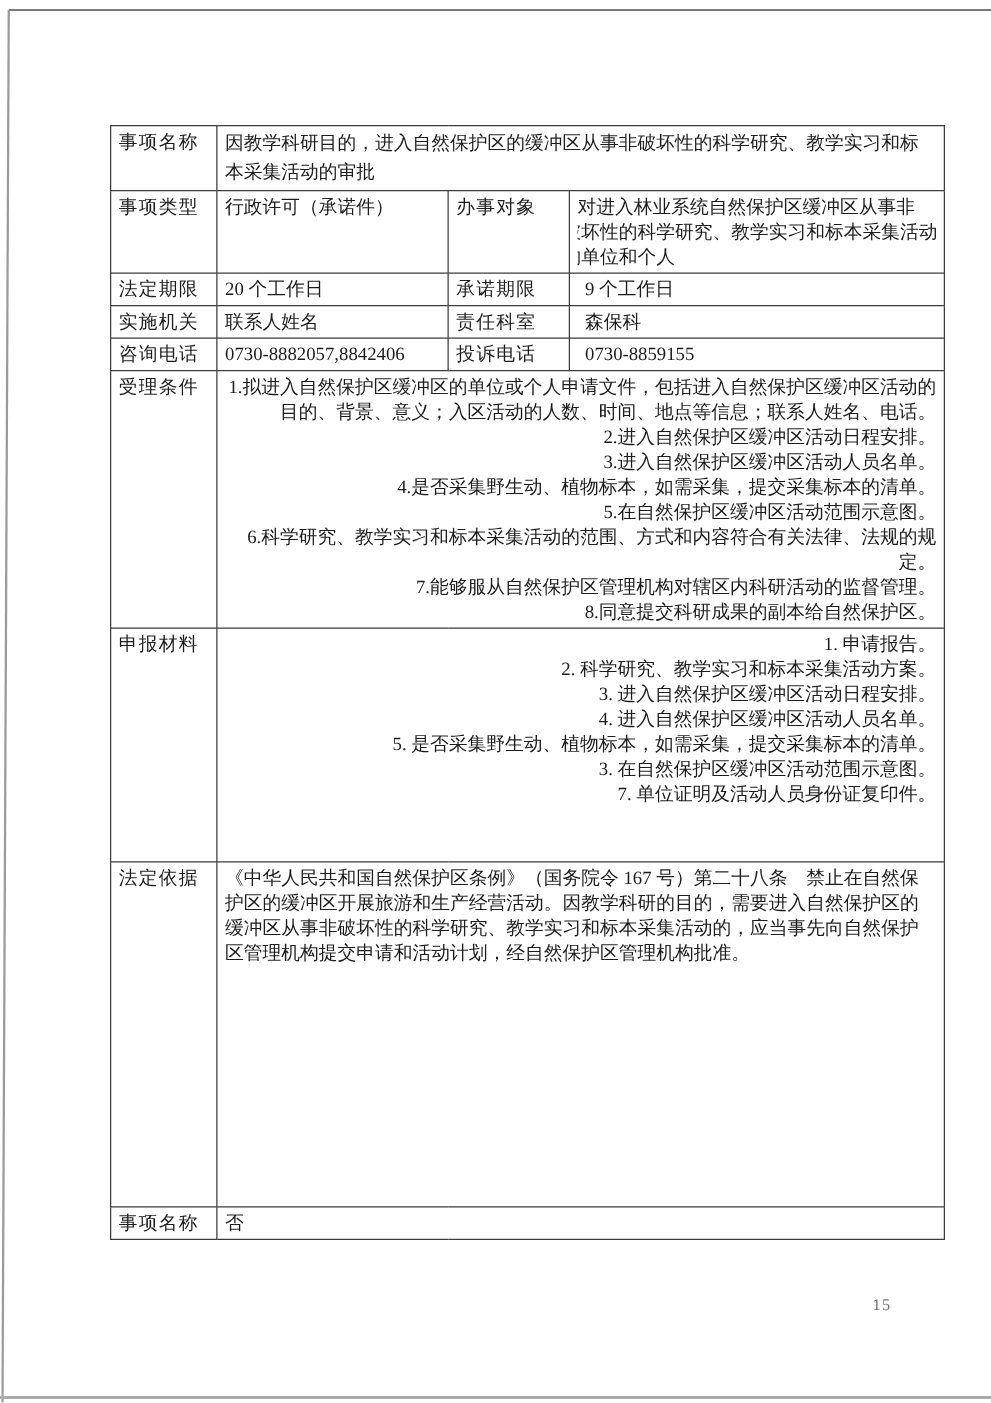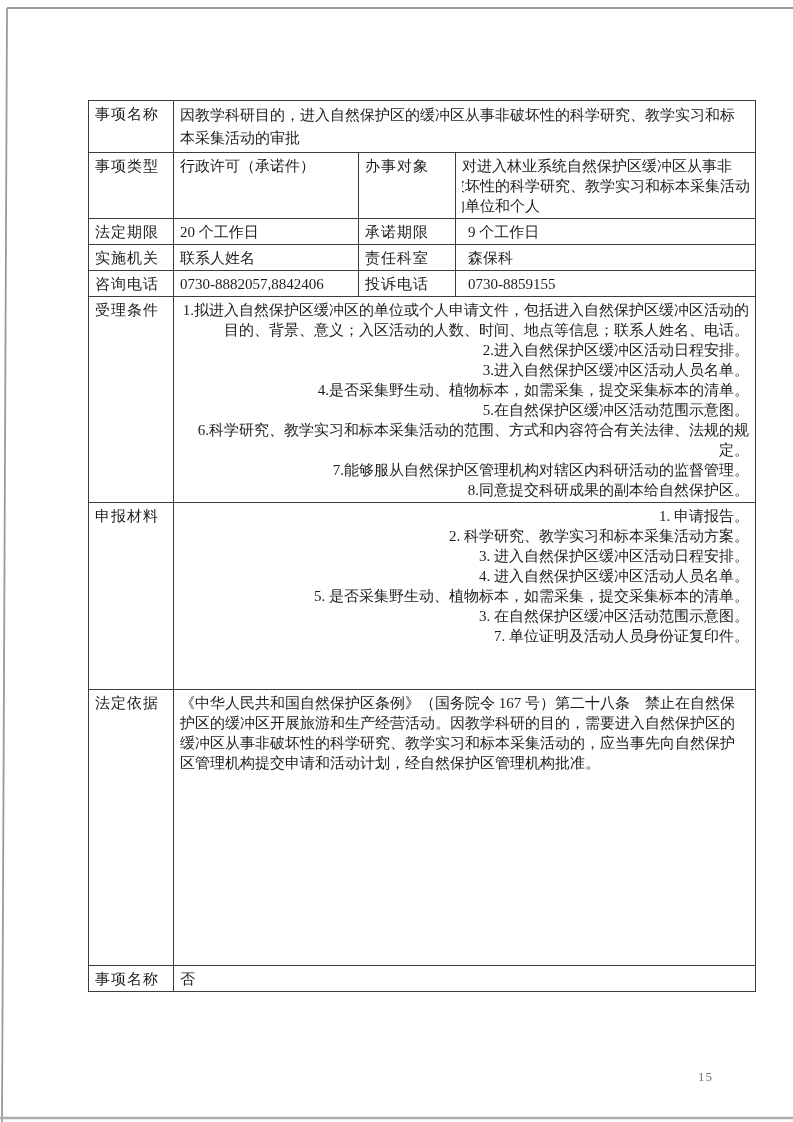--- a/index.html
+++ b/index.html
@@ -35,21 +35,21 @@
   td.val { padding-left: 12px; }
   td.val-tight { padding-left: 5px; margin-left: 26px; }
   .cellclip { overflow: hidden; width: 100%; }
   .cellclip .line { white-space: nowrap; line-height: 20px; }
   .cellclip .clip-left { margin-left: -12px; }
   td.list-cell div { line-height: 20px; text-align: right; }
   td.para { line-height: 20px; }
   .row1 .val { line-height: 23px; margin-top: 31px; }
   .page-number {
     position: absolute;
-    left: 698px; top: 1069px;
+    left: 698px; top: 1036px;
     font-size: 13px;
     color: #737373;
     letter-spacing: 1px;
   }
 </style>
 </head>
 <body>
 
 <svg class="frame-svg">
   <line x1="7" y1="8" x2="793" y2="8" stroke="#7a7a7a" stroke-width="1.6"></line>

